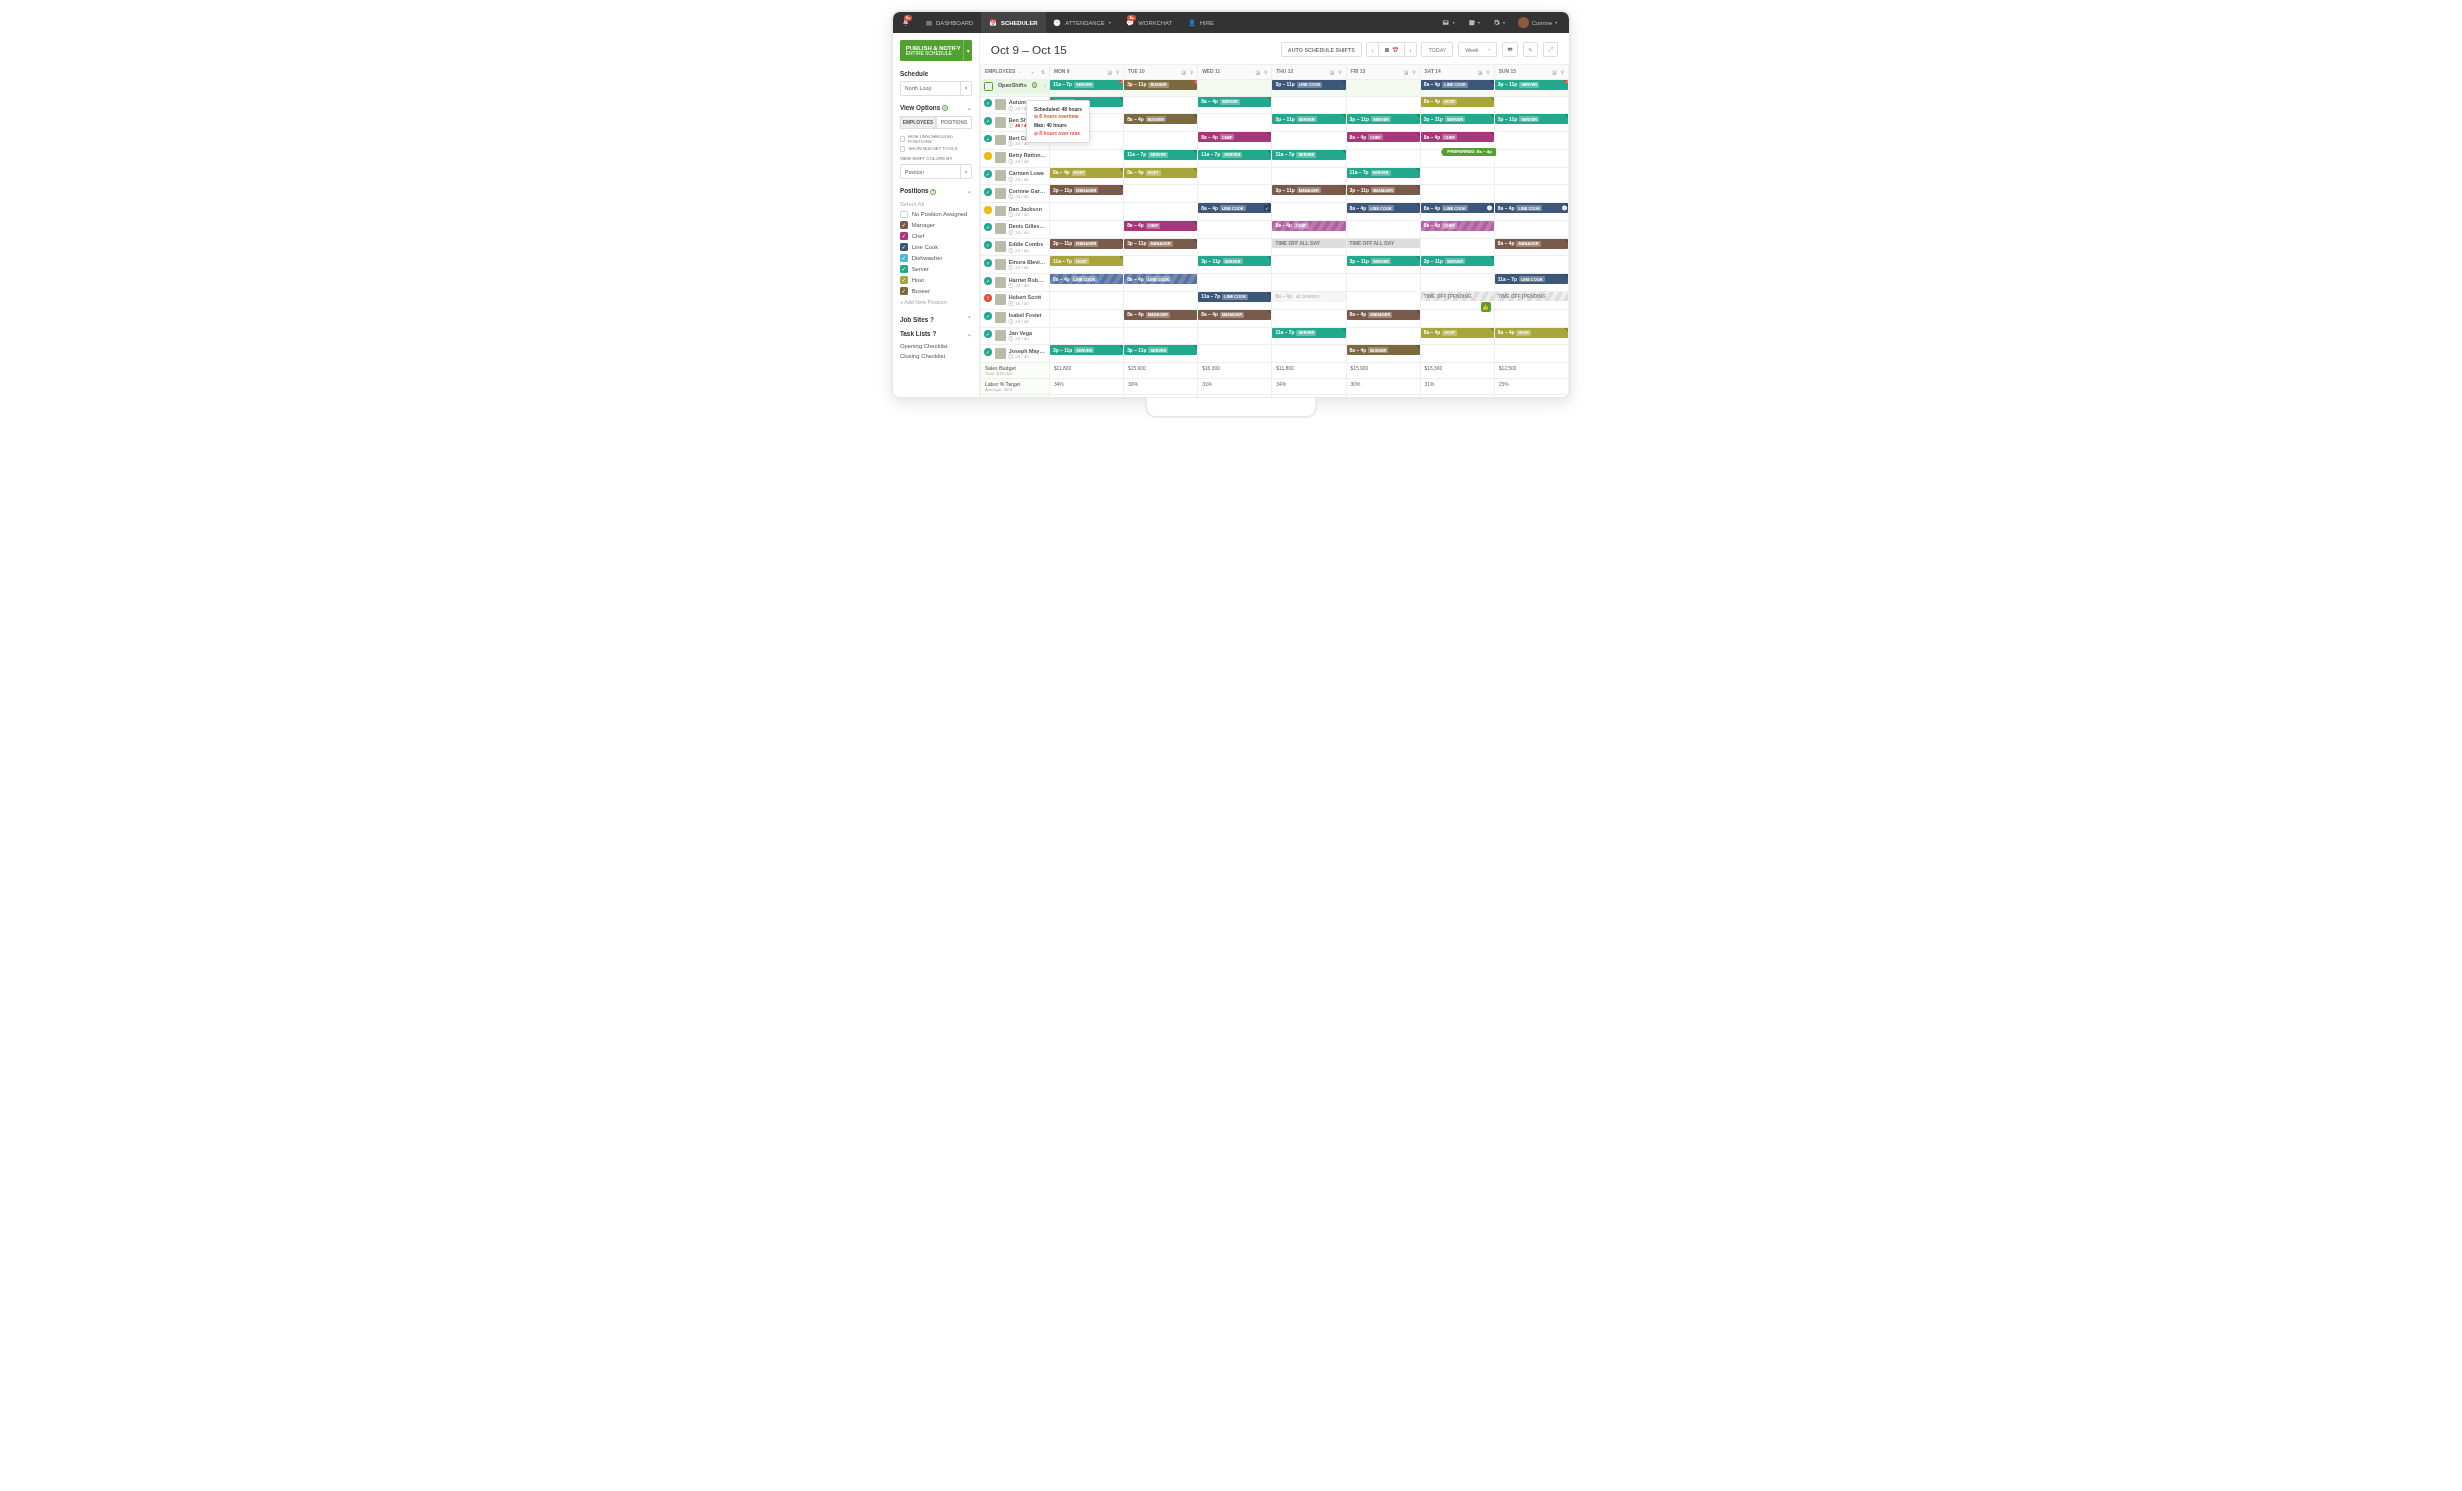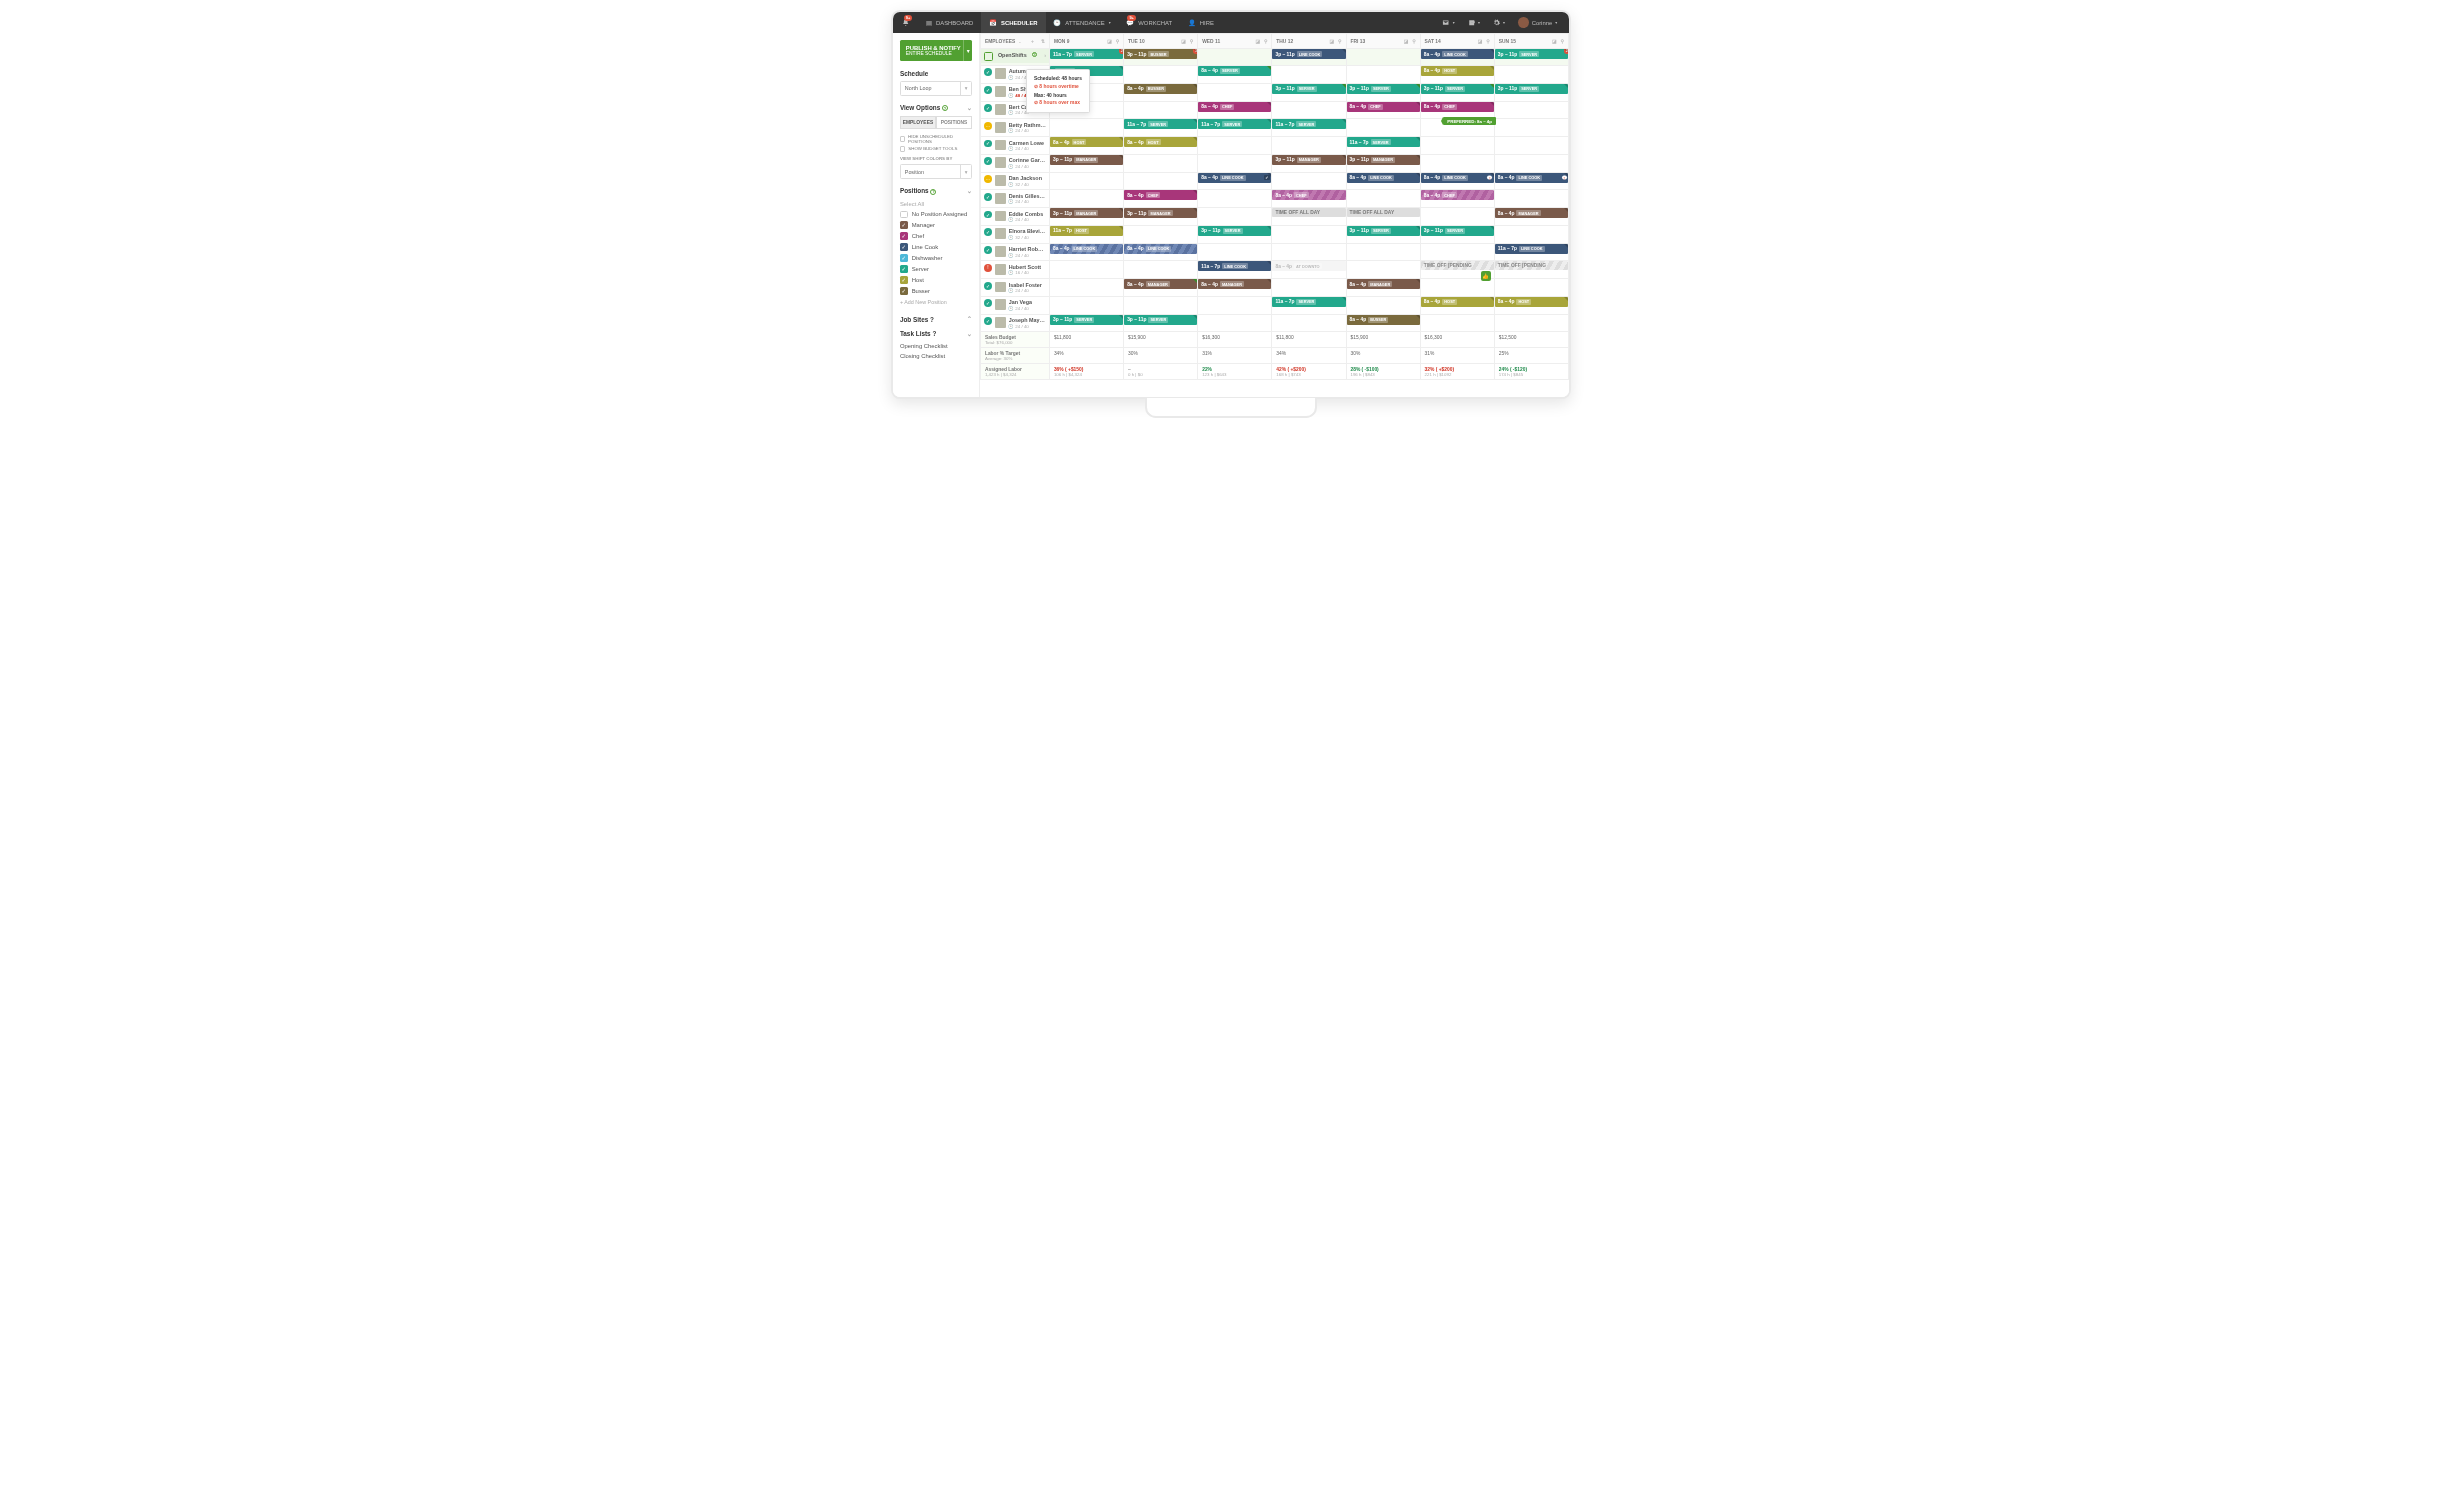--- a/index.html
+++ b/index.html
@@ -247,20 +247,40 @@
             <span><span>Task Lists</span> <span class="q">?</span></span>
             <span style="color:#aaa">⌄</span>
           </div>
   <div id="tasklists">
             <div class="link-row">Opening Checklist</div>
             <div class="link-row">Closing Checklist</div>
           </div>
 </div>
 
 <div class="main">
+  <div class="main-head">
+    <h1>Oct 9 – Oct 15</h1>
+    <div style="flex:1"></div>
+    <div class="tbtn" style="font-weight:600">AUTO SCHEDULE SHIFTS</div>
+    <div class="tbtn-group">
+      <div class="tbtn sm">‹</div>
+      <div class="tbtn sm"><svg width="5.9" height="5.9" viewBox="0 0 24 24" fill="#888">
+                  <path d="M4 4h16v16H4zm0 4h16M8 2v4m8-4v4"></path>
+                </svg>📅</div>
+      <div class="tbtn sm">›</div>
+    </div>
+    <div class="tbtn">TODAY</div>
+    <div class="tbtn" style="width:39px;justify-content:space-between">
+              <span>Week</span>
+              <span style="color:#bbb;font-size:3.9px">▾</span>
+            </div>
+    <div class="tbtn sm">🖶</div>
+    <div class="tbtn sm">✎</div>
+    <div class="tbtn sm">⤢</div>
+  </div>
 
   <div class="grid-wrap">
   <table class="grid">
     <thead>
                 <tr id="head-row">
                   <th class="emp-col">
                     <div class="eh">
                       <span>EMPLOYEES</span>
                       <span style="color:#bbb;font-size:3.9px">⌄</span>
                       <span class="plus">＋</span>

